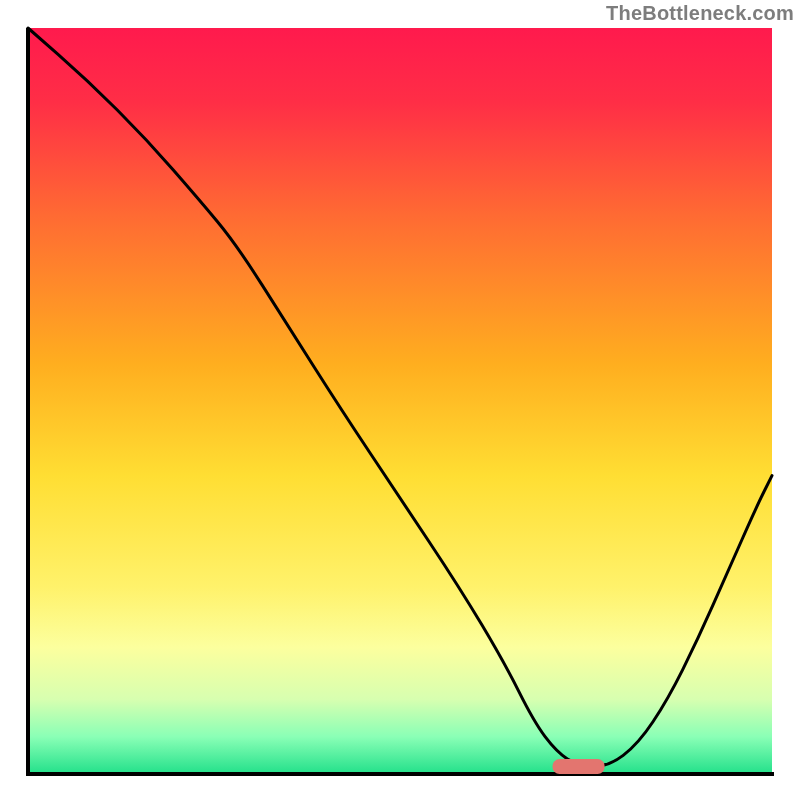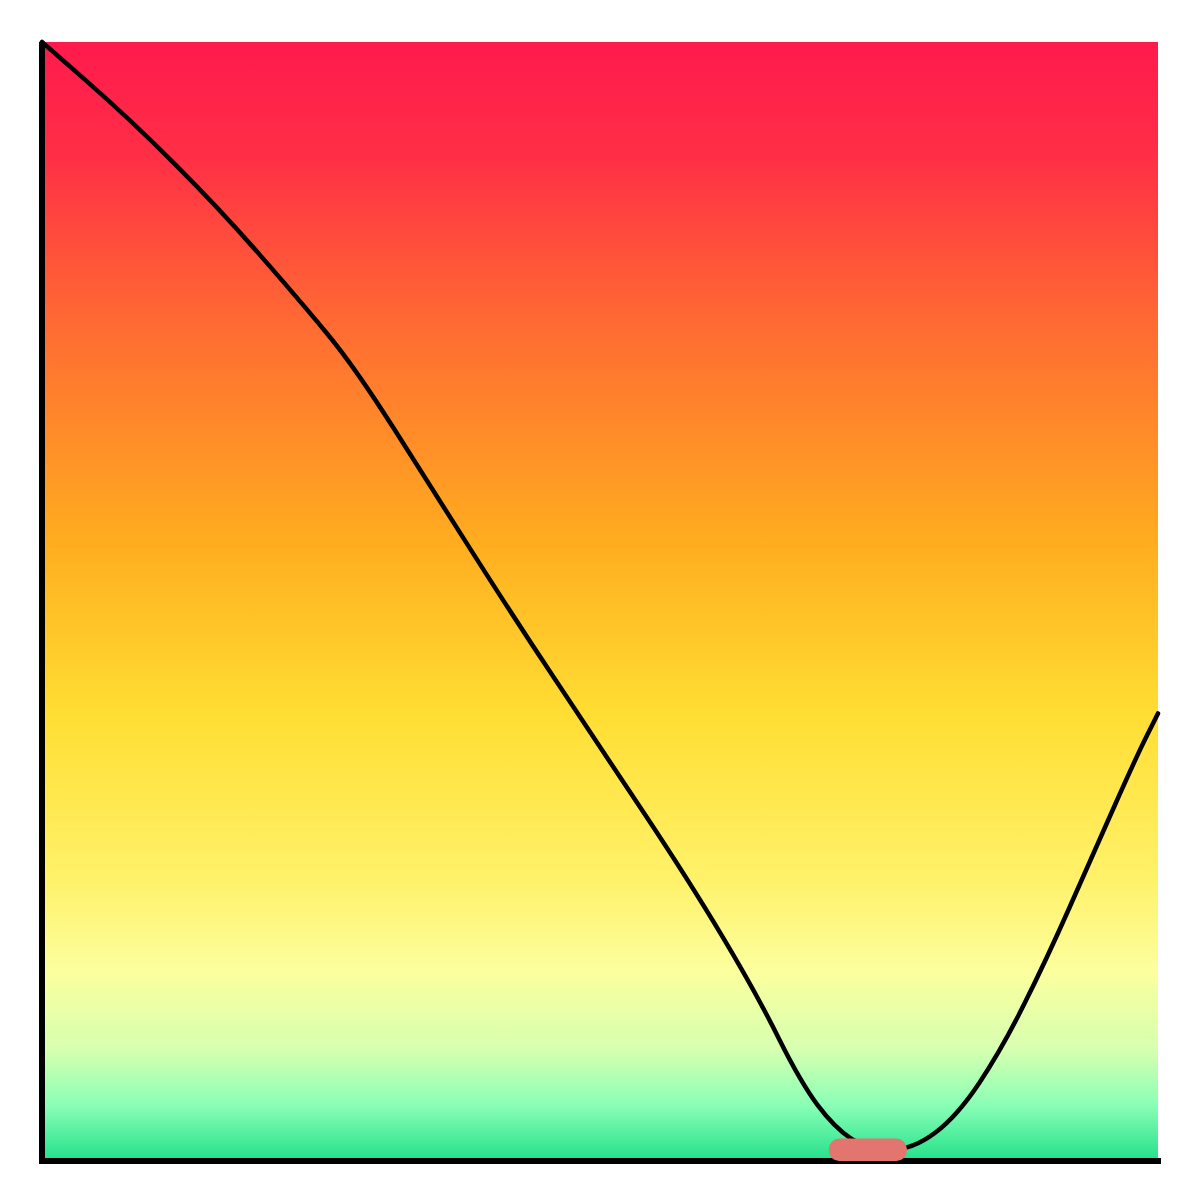--- a/index.html
+++ b/index.html
@@ -57,13 +57,14 @@
     <rect x="28" y="28" width="744" height="746" fill="url(#bg)"></rect>
 
     <line x1="28" y1="28" x2="28" y2="776" stroke="#000" stroke-width="4"></line>
     <line x1="26" y1="774" x2="774" y2="774" stroke="#000" stroke-width="4"></line>
 
     <path id="curve" fill="none" stroke="#000" stroke-width="3" stroke-linecap="round" stroke-linejoin="round" d="M 28 28 Q 28 28 57.760000000000005 54.11000000000003 Q 87.52000000000001 80.21999999999997 117.28 110.05999999999999 Q 147.04000000000002 139.90000000000003 173.08 169.73999999999995 Q 199.12 199.57999999999998 217.72 221.96 Q 236.32000000000002 244.34000000000003 262.36 285.37 Q 288.4 326.40000000000003 314.44 367.42999999999995 Q 340.47999999999996 408.46 370.24 453.22 Q 400 497.98 429.76000000000005 542.74 Q 459.52 587.5 481.84 624.8000000000001 Q 504.16 662.1 519.04 691.94 Q 533.9200000000001 721.78 545.0799999999999 736.6999999999999 Q 556.24 751.62 567.4 759.08 Q 578.56 766.54 593.44 766.54 Q 608.32 766.54 623.2 755.35 Q 638.0799999999999 744.16 652.9599999999999 721.78 Q 667.84 699.4 682.72 669.56 Q 697.6 639.72 712.48 606.15 Q 727.36 572.58 742.24 539.01 Q 757.12 505.44 764.56 490.52 T 772 475.59999999999997"></path>
 
     <rect id="marker" rx="7" ry="7" fill="#e3756f" x="552.52" y="759.08" width="52.08000000000004" height="14.919999999999959"></rect>
   </svg>
 
+  <div class="attribution">TheBottleneck.com</div>
 </div>
 
 </body></html>

